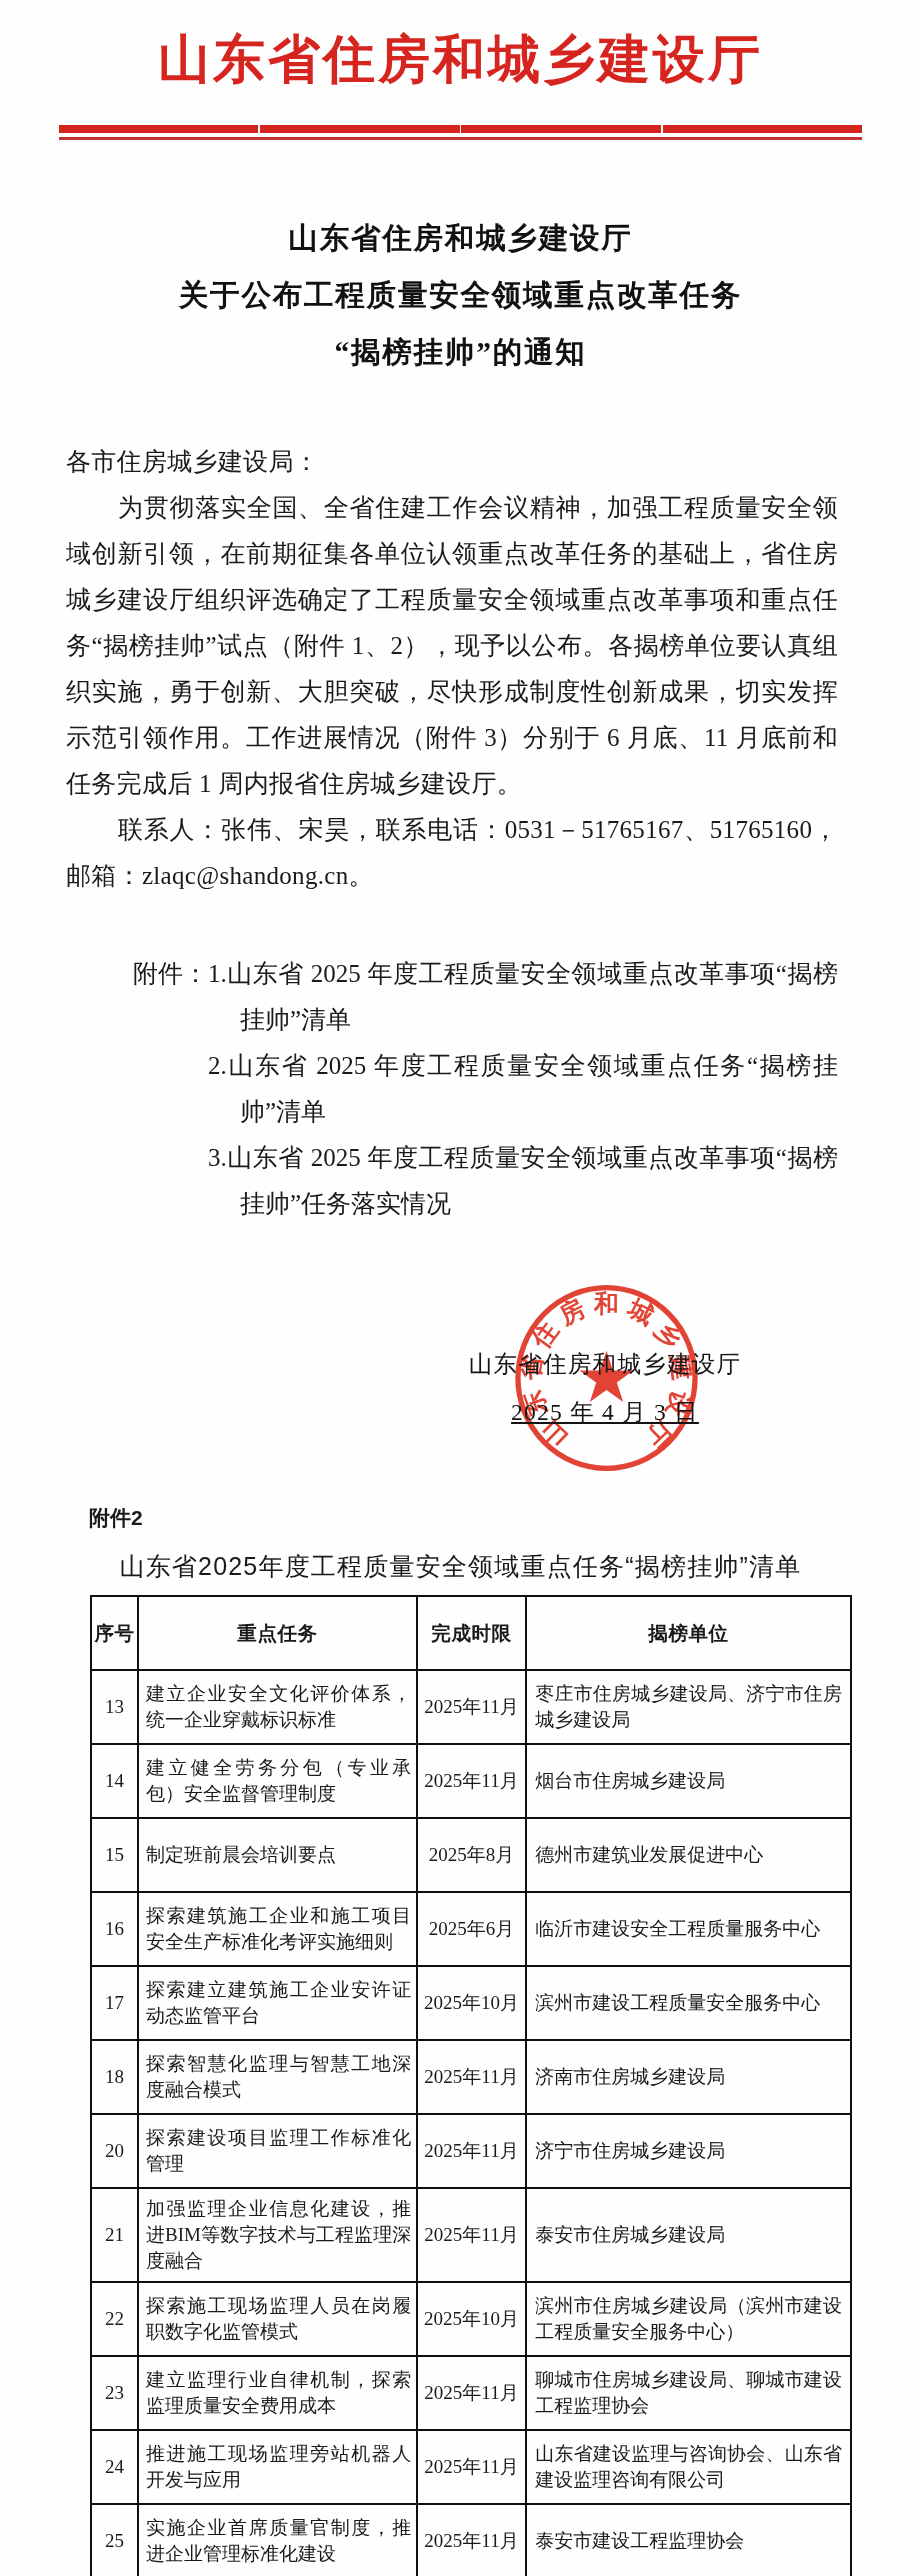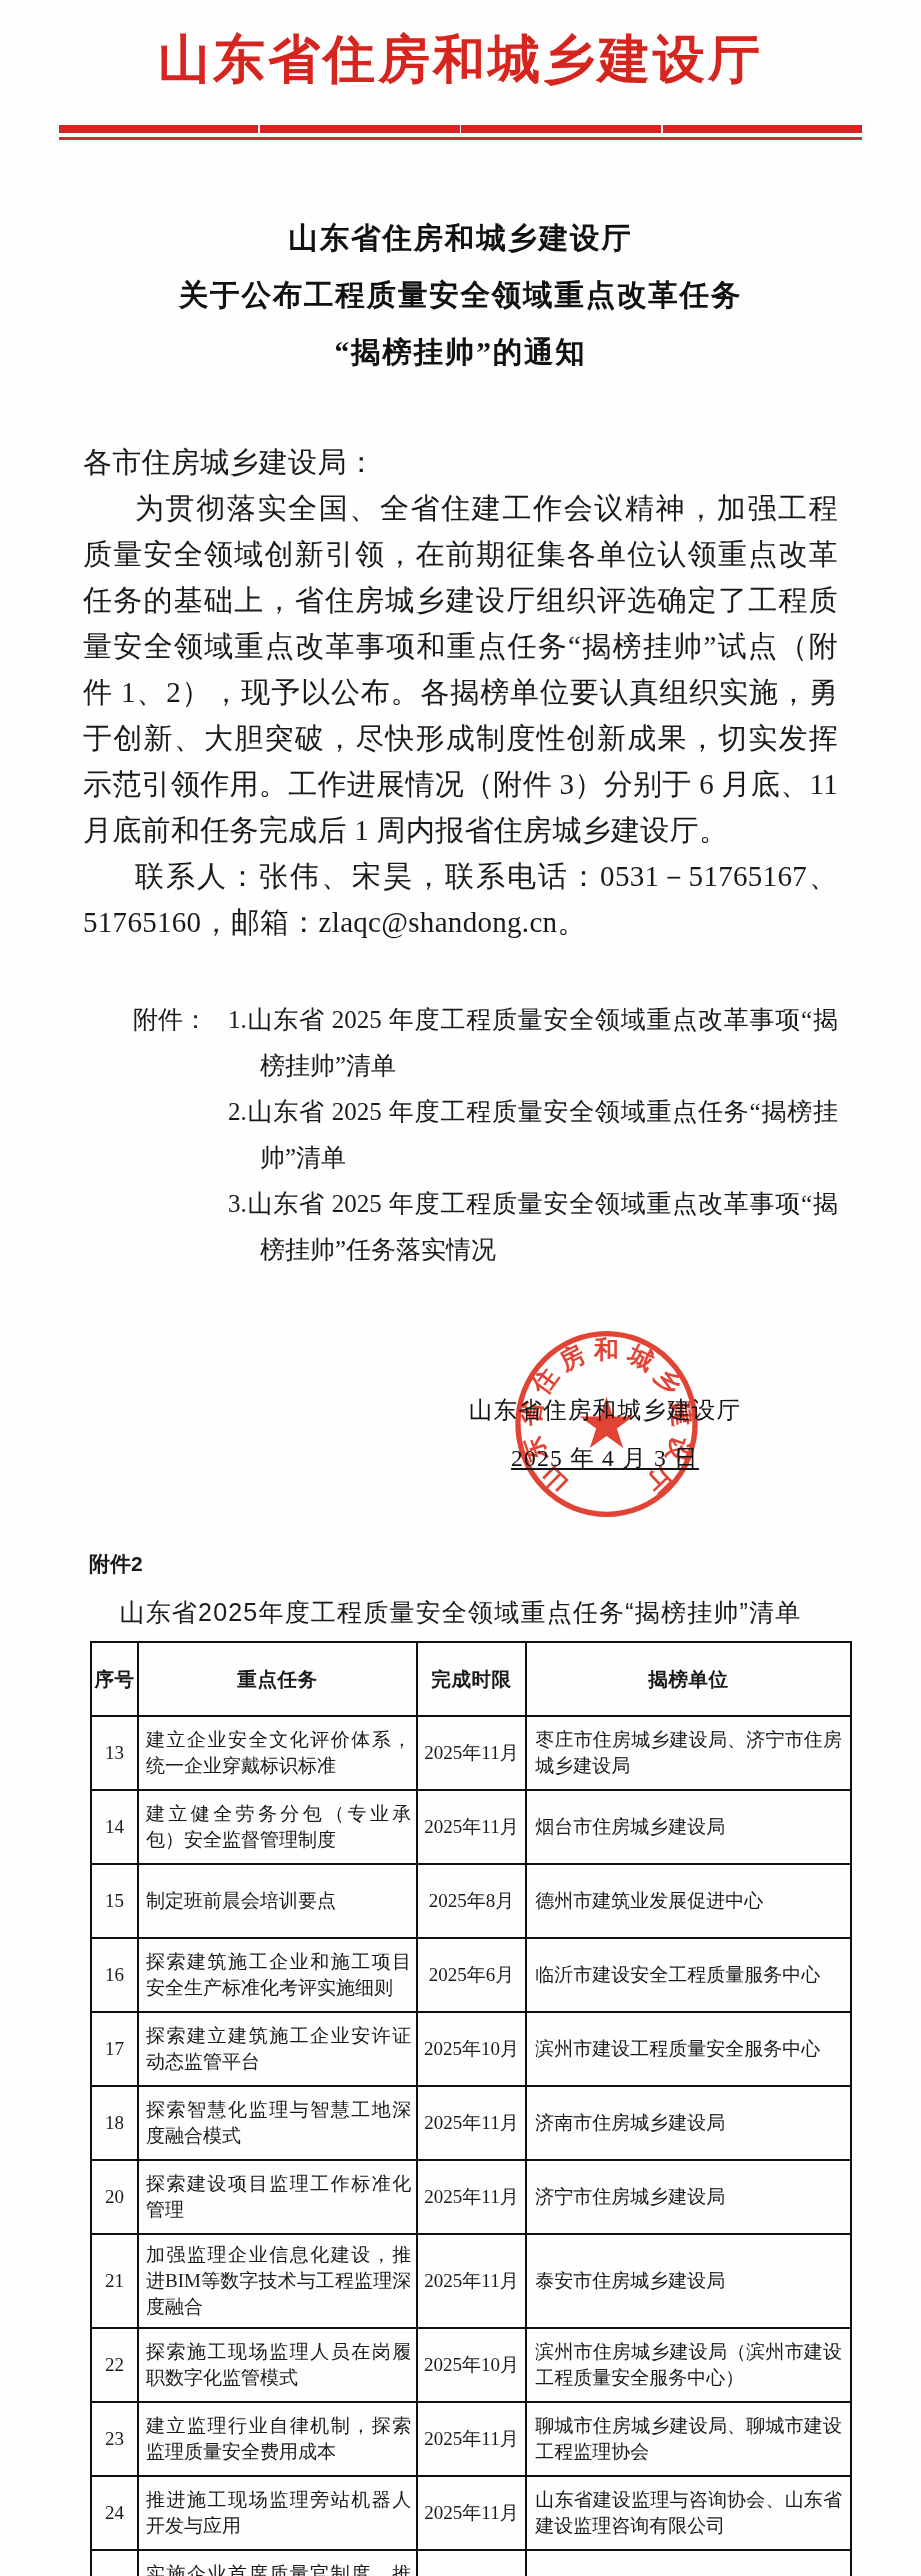--- a/index.html
+++ b/index.html
@@ -40,38 +40,38 @@
     margin-top:70px;
     text-align:center;
     font-weight:bold;
     font-size:29.5px;
     line-height:57px;
     letter-spacing:1.8px;
     color:#111;
   }
   
   .body-text {
-    margin:58px 83px 0 83px;
-    font-size:29px;
+    margin:58px 83px 0 66px;
+    font-size:25px;
     line-height:46px;
     text-align:justify;
     letter-spacing:0.3px;
   }
   .para-indent { text-indent:52px;font-family:Liberation Serif, serif; }
   
   .attachments {
     margin:52px 83px 0 133px;
     font-size:25px;
     line-height:46px;
     display:flex;
     align-items:flex-start;
   }
   .att-label { white-space:nowrap; }
   .att-items { flex:1; }
-  .att-item { padding-left:32px; text-indent:-32px; text-align:justify;margin-left:20px; }
+  .att-item { padding-left:32px; text-indent:-32px; text-align:justify; }
   
   .signature-area { position:relative; height:260px; }
   .seal {
     position:absolute;
     left:506px; top:53px;
     width:201px; height:196px;
     opacity:0.95;
     z-index:1;
   }
   .seal-ring { fill:none; stroke:#e03a2b; stroke-width:9px; }

